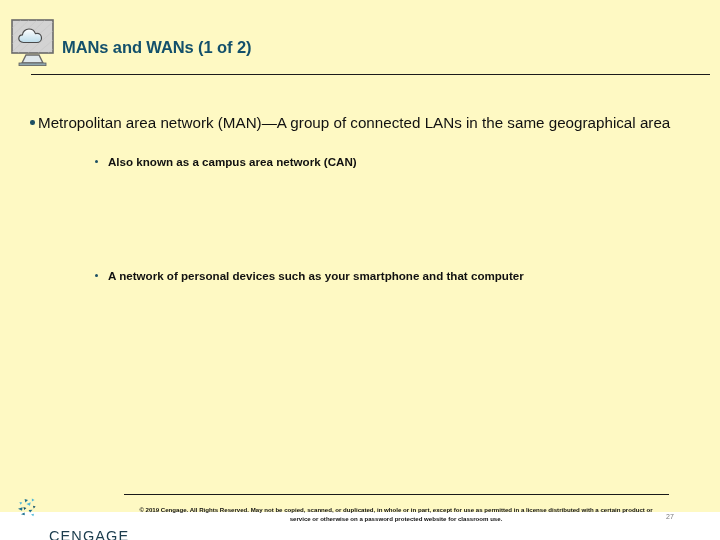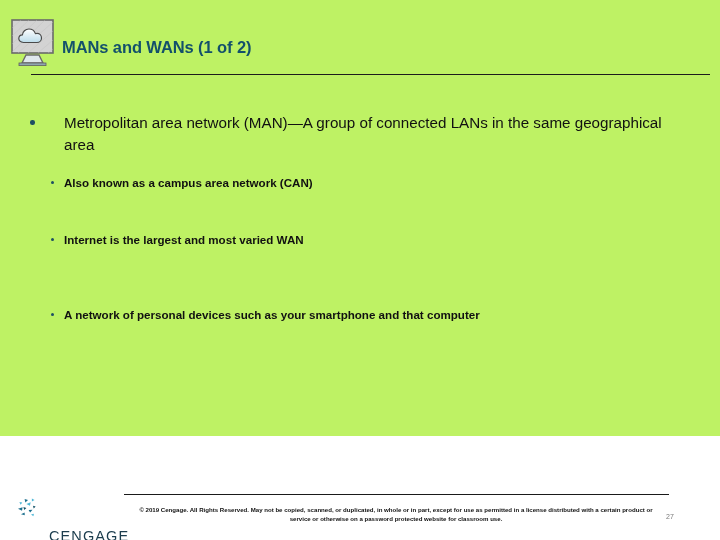--- a/index.html
+++ b/index.html
@@ -12,22 +12,22 @@
     background: #ffffff;
     font-family: "Liberation Sans", sans-serif;
     overflow: hidden;
     position: relative;
   }
 
   .slide {
     position: absolute;
     left: 0; top: 0;
     width: 720px;
-    height: 436px;
-    background: #bef264;
+    height: 512px;
+    background: #fef9c3;
   }
 
   
   .title-row {
     position: absolute;
     left: 0;
     top: 14px;
     width: 720px;
     height: 60px;
   }
@@ -63,21 +63,21 @@
   
   .body {
     position: absolute;
     left: 0;
     top: 112px;
     width: 720px;
   }
 
   .lvl1 {
     position: relative;
-    padding-left: 64px;
+    padding-left: 38px;
     padding-right: 40px;
     font-size: 15.2px;
     line-height: 1.42;
     color: #111111;
     margin-bottom: 2px;
   }
   .lvl1 .dot {
     position: absolute;
     left: 30px;
     top: 8px;
@@ -88,20 +88,21 @@
   }
 
   .lvl2 {
     position: relative;
     padding-left: 64px;
     padding-right: 40px;
     font-size: 11.6px;
     line-height: 1.45;
     font-weight: bold;
     color: #111111;
+    margin-left: 44px;
   }
   .lvl2 .dot {
     position: absolute;
     left: 51px;
     top: 6px;
     width: 3px;
     height: 3px;
     border-radius: 50%;
     background: #1d4f63;
   }
@@ -222,24 +223,20 @@
     <div class="lvl2">
       <span class="dot"></span>
       <span>Also known as a campus area network (CAN)</span>
     </div>
 
     <div class="sp-b"></div>
 
 
     <div class="sp-a"></div>
 
-    <div class="lvl2">
-      <span class="dot"></span>
-      <span>Internet is the largest and most varied WAN</span>
-    </div>
 
     <div class="sp-c"></div>
 
 
     <div class="sp-d"></div>
 
 
     <div class="sp-e"></div>
 
     <div class="lvl2">

